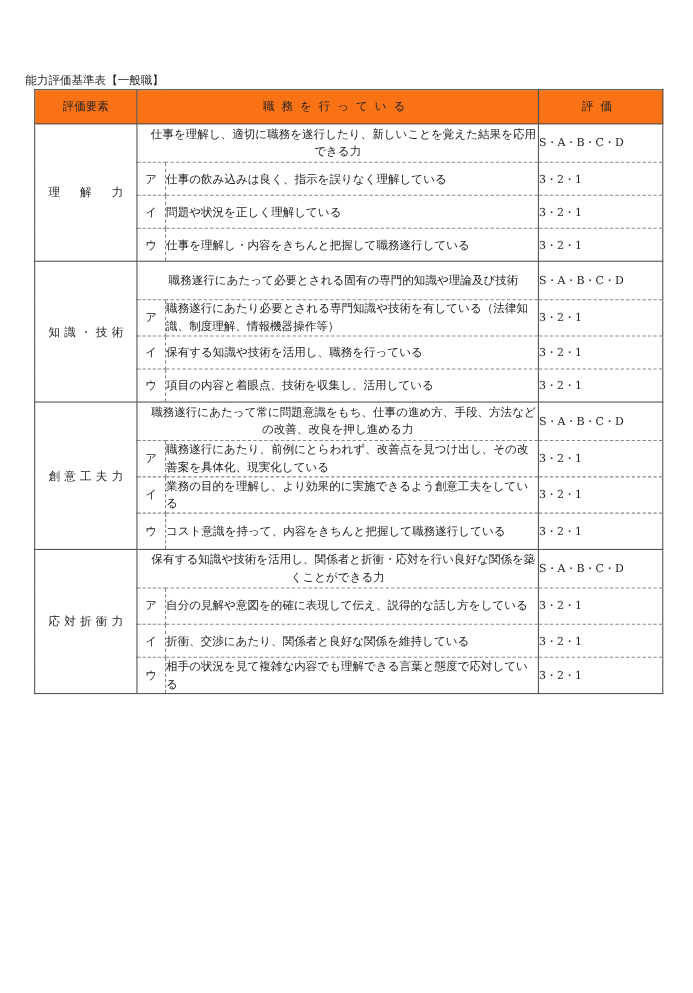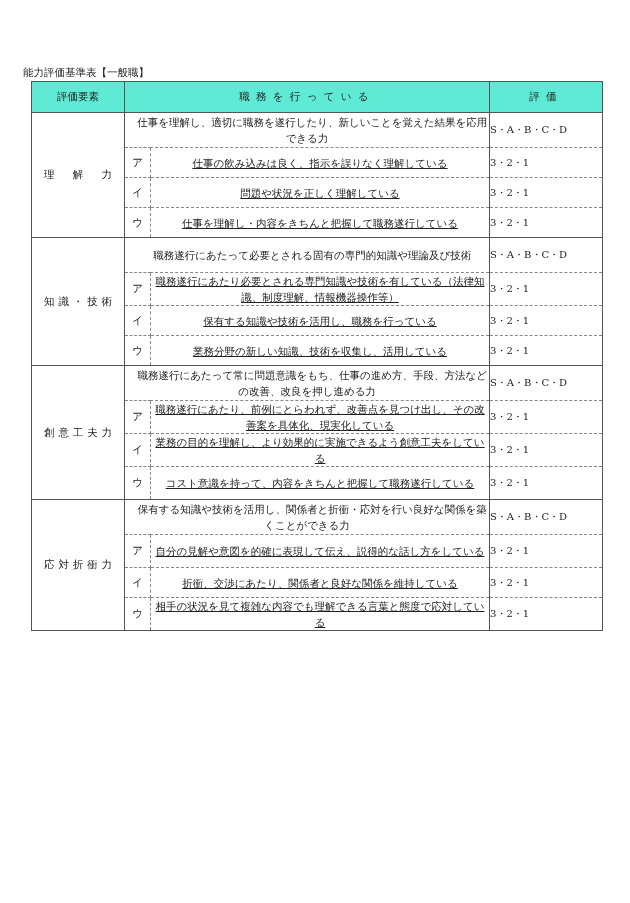--- a/index.html
+++ b/index.html
@@ -2,29 +2,29 @@
 <html><head>
 <meta charset="utf-8">
 <style>
   html, body { margin:0; padding:0; background:#ffffff; }
   body { width:630px; height:903px; position:relative; overflow:hidden;
          font-family:"DejaVu Serif", "Liberation Serif", serif; color:#222; }
   .doc-title { position:absolute; left:23px; top:66px; font-size:10.5px; letter-spacing:0px; }
   table.grid { position:absolute; left:31px; top:81px; width:571px; border-collapse:collapse;
                table-layout:fixed; font-size:10.5px; }
   table.grid td, table.grid th { border:1px solid #555; padding:0; vertical-align:middle; }
-  th.h { background:#5eead4; font-weight:normal; height:30px; text-align:center; letter-spacing:0.6em; }
+  th.h { background:#f97316; font-weight:normal; height:30px; text-align:center; letter-spacing:0.6em; }
   th.h.first { letter-spacing:0; }
   td.cat { text-align:center; }
   .sp { display:flex; justify-content:space-between; padding:0 12px; }
   .sp span { display:inline-block; }
   td.lead { height:34px; text-align:center; padding:0 4px; line-height:16px; border-bottom:1px dashed #888 !important; }
   td.lead .indent { padding-left:1em; }
   td.letter { width:26px; text-align:center; border-top:1px dashed #888 !important; border-bottom:1px dashed #888 !important; border-right:1px dashed #888 !important; }
-  td.item { text-align:center; padding:0 4px; line-height:16px; border-top:1px dashed #888 !important; border-bottom:1px dashed #888 !important; border-left:1px dashed #888 !important;text-decoration:underline; }
+  td.item { text-align:left; padding:0 4px; line-height:16px; border-top:1px dashed #888 !important; border-bottom:1px dashed #888 !important; border-left:1px dashed #888 !important; }
   td.rate { text-align:left; font-size:10px; border-top:1px dashed #888 !important; border-bottom:1px dashed #888 !important; }
   tr.sub td { height:29px; }
   tr.sub.two td { height:32px; }
   tr.last td.letter, tr.last td.item, tr.last td.rate { border-bottom:1px solid #555 !important; }
   tr.lead-row td.rate { border-top:1px solid #555 !important; }
 </style>
 </head>
 <body>
 
 <div class="doc-title">能力評価基準表【一般職】</div>
@@ -88,21 +88,21 @@
         <td class="item">職務遂行にあたり必要とされる専門知識や技術を有している（法律知識、制度理解、情報機器操作等）</td>
         <td class="rate">3・2・1</td>
       </tr>
       <tr class="sub">
         <td class="letter">イ</td>
         <td class="item">保有する知識や技術を活用し、職務を行っている</td>
         <td class="rate">3・2・1</td>
       </tr>
       <tr class="sub last">
         <td class="letter">ウ</td>
-        <td class="item">業務分野の新しい知識、技術を収集し、活用している</td>
+        <td class="item">項目の内容と着眼点、技術を収集し、活用している</td>
         <td class="rate">3・2・1</td>
       </tr>
       <tr class="lead-row">
         <td class="cat" rowspan="4">
           <div class="sp">
             <span>創</span>
             <span>意</span>
             <span>工</span>
             <span>夫</span>
             <span>力</span>

